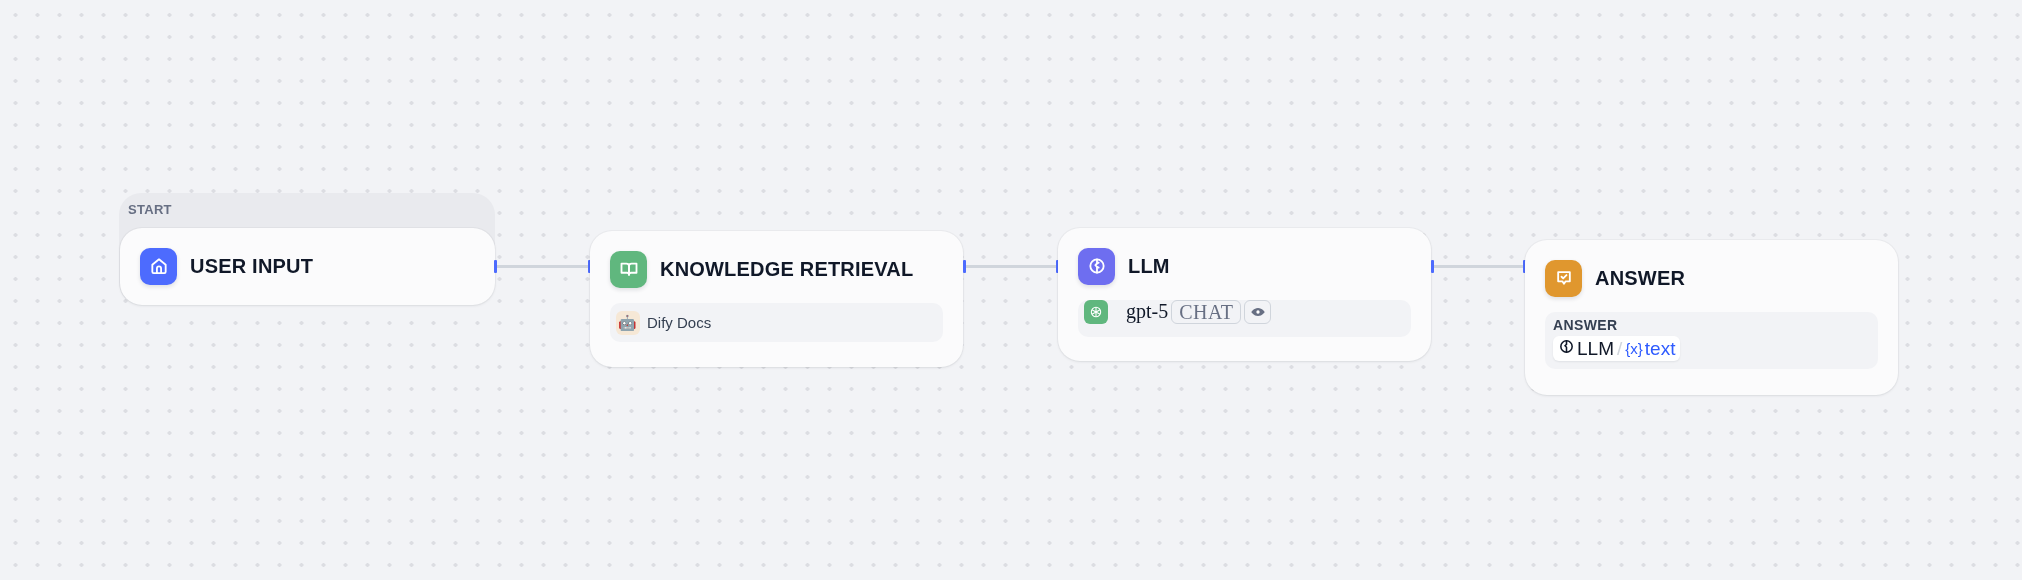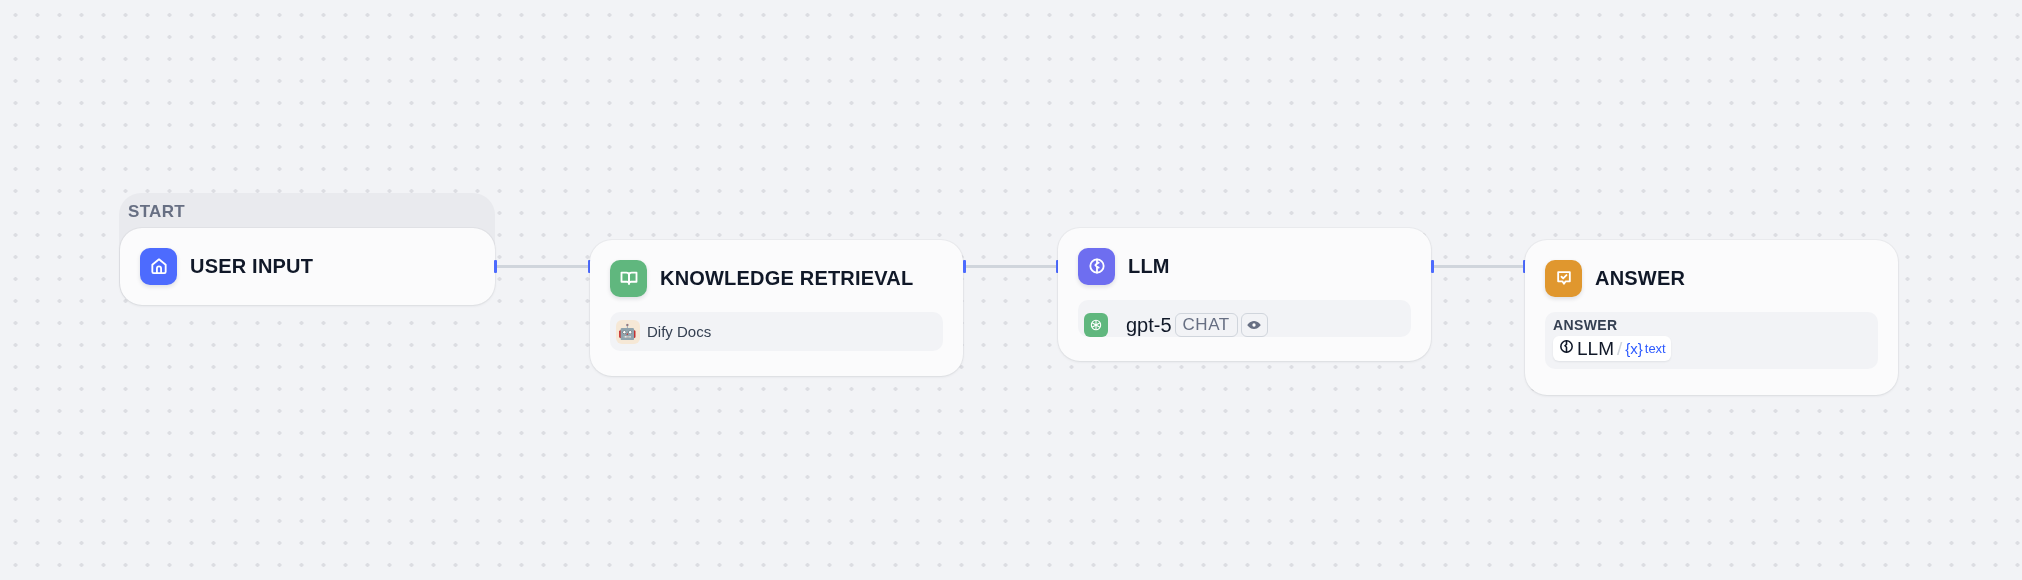--- a/index.html
+++ b/index.html
@@ -11,21 +11,21 @@
     background-position: 4.5px 4px;
     font-family: "Liberation Sans", "DejaVu Sans", sans-serif;
     color:#101828;
   }
   .canvas { position:absolute; inset:0; }
   .start-group {
     position:absolute; left:119px; top:193px; width:376px; height:112px;
     background:#e9eaee; border-radius:22px;
   }
   .start-label {
-    position:absolute; left:9px; top:9px; font-size:17px; font-weight:700;
+    position:absolute; left:9px; top:9px; font-size:13px; font-weight:700;
     color:#676f83; letter-spacing:0.3px;
   }
   .card {
     position:absolute; background:#fbfbfc; border-radius:22px;
     box-shadow: 0 1px 3px rgba(16,24,40,0.08), 0 0 0 1px rgba(16,24,40,0.03);
   }
   .card-header { display:flex; align-items:center; height:36px; padding:20px 20px 0 20px; }
   .node-icon {
     width:37px; height:37px; border-radius:10px; display:flex; align-items:center; justify-content:center;
     box-shadow: 0 2px 4px rgba(16,24,40,0.12);
@@ -36,42 +36,42 @@
   }
   .card-body {
     margin:16px 20px 0 20px; background:#f2f3f6; border-radius:10px;
   }
   .kb-row { display:flex; align-items:center; height:39px; padding:0 6px; }
   .kb-icon {
     width:24px; height:24px; border-radius:6px; background:#f6e8d6;
     display:flex; align-items:center; justify-content:center; font-size:15px;
   }
   .kb-name { margin-left:7px; font-size:15px; color:#354052; }
-  .model-row { display:flex; align-items:flex-end; height:37px; padding:0 6px; }
+  .model-row { display:flex; align-items:flex-start; height:37px; padding:0 6px;font-family:Liberation Serif, serif; }
   .model-icon {
     width:24px; height:24px; border-radius:6px; background:#60b77e;
     display:flex; align-items:center; justify-content:center;
   }
   .model-name { margin-left:18px; font-size:20px; color:#101828; }
   .badge {
     margin-left:3px; height:24px; border:1.5px solid #d0d5dc; border-radius:6px;
     display:flex; align-items:center; justify-content:center; box-sizing:border-box;
-    font-size:17px; color:#676f83; letter-spacing:0.5px; padding:0 7px;
+    font-size:20px; color:#676f83; letter-spacing:0.5px; padding:0 7px;
   }
   .badge-eye { width:27px; padding:0; }
   .answer-body { padding:5px 8px 8px 8px; }
   .answer-label { font-size:14px; font-weight:700; color:#354052; letter-spacing:0.4px; }
   .var-chip {
     display:inline-flex; align-items:center; margin-top:3px; height:25px; padding:0 5px;
     background:#ffffff; border-radius:6px; box-shadow:0 1px 2px rgba(16,24,40,0.08);
   }
   .var-node { font-size:19px; color:#101828; margin-left:2px; }
   .var-sep { font-size:19px; color:#d0d5dc; margin:0 3px; }
   .var-x { font-size:15px; color:#2e5bff; }
-  .var-name { font-size:13px; color:#2e5bff; margin-left:2px; }
+  .var-name { font-size:19px; color:#2e5bff; margin-left:2px; }
   .edge { position:absolute; height:3px; background:#d0d5dc; top:265px; }
   .handle { position:absolute; width:3px; height:13px; background:#4d6bfe; top:260px; border-radius:1px; }
 </style>
 </head>
 <body>
 
 <div class="canvas">
 
   <div class="edge" style="left:497px; width:93px;"></div>
   <div class="edge" style="left:965px; width:93px;"></div>
@@ -87,21 +87,21 @@
           <path d="M4 10.5 12 4l8 6.5V19a1.5 1.5 0 0 1-1.5 1.5h-13A1.5 1.5 0 0 1 4 19z"></path>
           <path d="M9.5 20.5V15a2.5 2.5 0 0 1 5 0v5.5"></path>
         </svg>
       </div>
       <div class="node-title">USER INPUT</div>
     </div>
   </div>
   <div class="handle" style="left:494px;"></div>
 
   <div class="handle" style="left:588px;"></div>
-  <div class="card" style="left:590px; top:240px; width:373px; height:136px;">
+  <div class="card" style="left:590px; top:231px; width:373px; height:136px;">
     <div class="card-header">
       <div class="node-icon" style="background:#60b77e;">
         <svg viewBox="0 0 24 24" fill="none" stroke="#fff" stroke-width="2.2" stroke-linejoin="round">
           <path d="M3 5.5h6a3 3 0 0 1 3 3V19a2.5 2.5 0 0 0-2.5-2.5H3z"></path>
           <path d="M21 5.5h-6a3 3 0 0 0-3 3V19a2.5 2.5 0 0 1 2.5-2.5H21z"></path>
         </svg>
       </div>
       <div class="node-title">KNOWLEDGE RETRIEVAL</div>
     </div>
     <div class="card-body">

